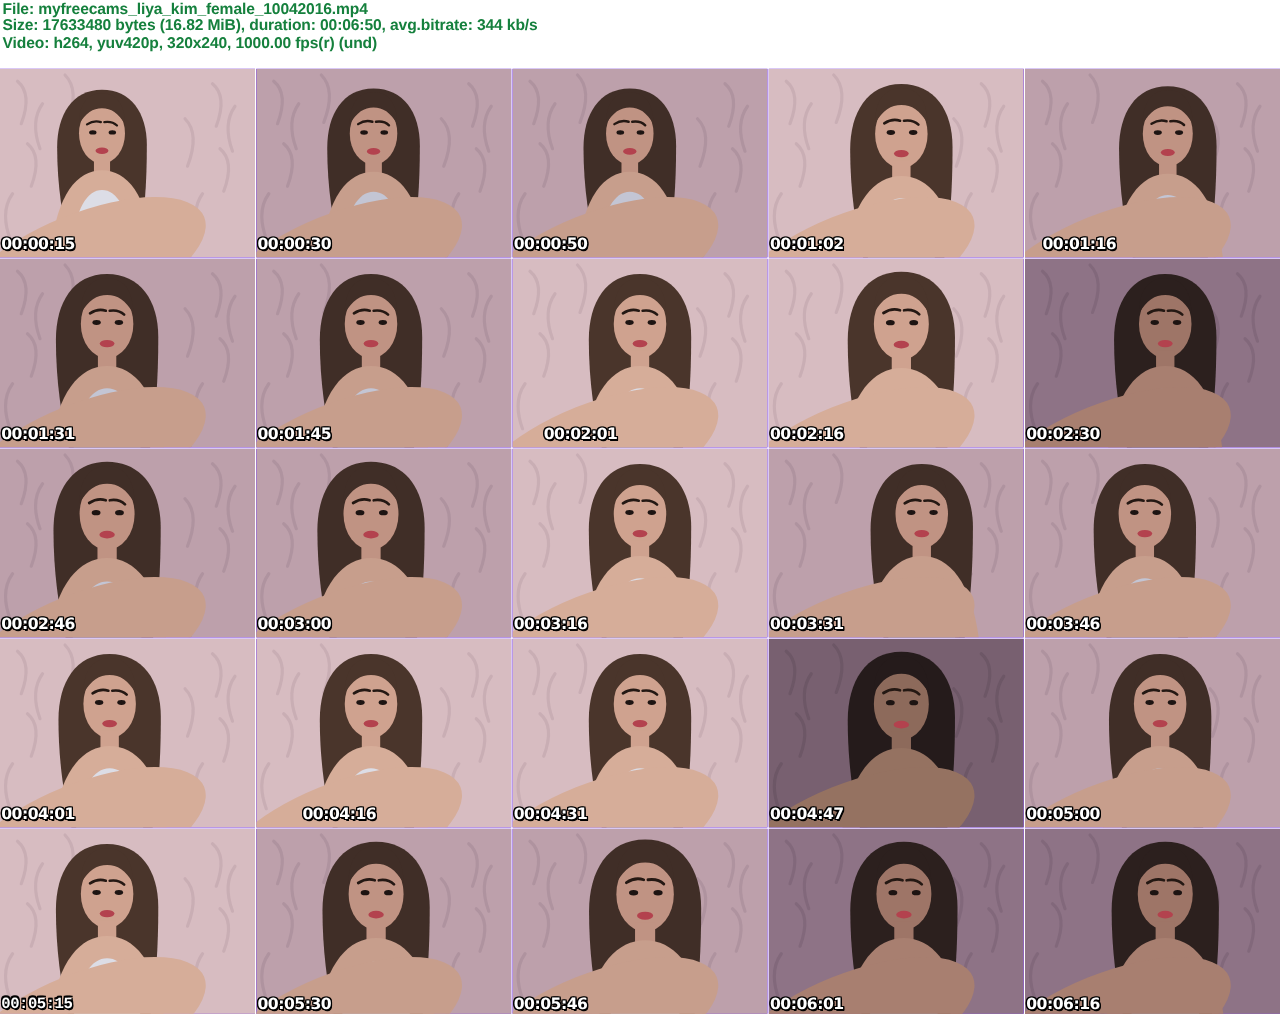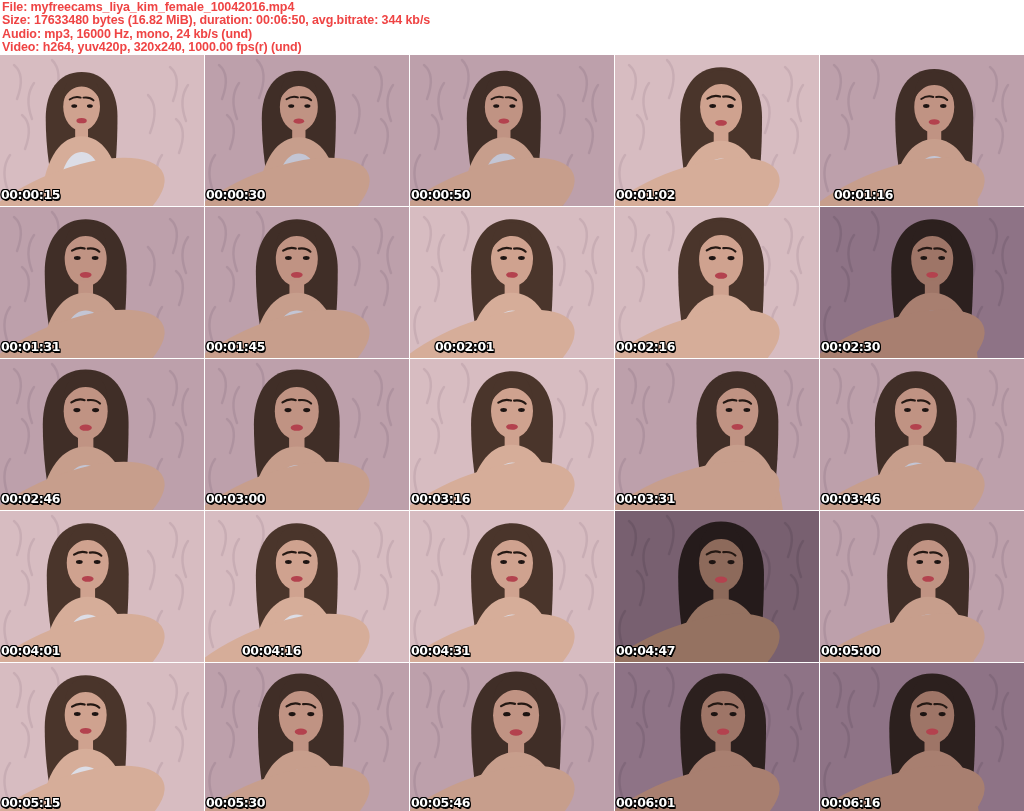--- a/index.html
+++ b/index.html
@@ -26,24 +26,23 @@
     font-size:12.5px;letter-spacing:-0.4px;color:#ffffff;
     text-shadow:
       -1px -1px 0 #000, 1px -1px 0 #000, -1px 1px 0 #000, 1px 1px 0 #000,
       0 -1px 0 #000, 0 1px 0 #000, -1px 0 0 #000, 1px 0 0 #000, 1px 2px 0 #000;
   }
 </style>
 </head>
 <body>
 
 <div class="sheet">
-  <div class="header" style="color: #ef4444; background: rgb(255, 255, 255);">
+  <div class="header" style="color: #15803d; background: rgb(255, 255, 255);">
     <div class="hline">File: myfreecams_liya_kim_female_10042016.mp4</div>
     <div class="hline">Size: 17633480 bytes (16.82 MiB), duration: 00:06:50, avg.bitrate: 344 kb/s</div>
-    <div class="hline">Audio: mp3, 16000 Hz, mono, 24 kb/s (und)</div>
     <div class="hline">Video: h264, yuv420p, 320x240, 1000.00 fps(r) (und)</div>
   </div>
   <div class="grid" id="grid">
       <div class="cell">
     <svg viewBox="0 0 204 151" preserveAspectRatio="none">
       <rect class="p-wall" x="0" y="0" width="204" height="151" fill="#d7bcc1"></rect>
       <g fill="none" stroke-width="2.5" opacity="0.5" stroke-linecap="round">
         <path class="p-stroke" d="M14,10 q12,10 3,34" stroke="#bb9fa8"></path>
         <path class="p-stroke" d="M34,28 q-10,14 -2,36" stroke="#bb9fa8"></path>
         <path class="p-stroke" d="M22,60 q12,10 3,34" stroke="#bb9fa8"></path>
@@ -787,21 +786,21 @@
         </g>
         <ellipse cx="94" cy="51" rx="3.2" ry="1.9" fill="#1d1412"></ellipse>
         <ellipse cx="111" cy="51" rx="3.2" ry="1.9" fill="#1d1412"></ellipse>
         <ellipse cx="102" cy="67" rx="5.6" ry="2.8" fill="#b3424e"></ellipse>
         <rect class="p-skin" x="95" y="72" width="14" height="14" fill="#cfa28f"></rect>
         <path class="p-armfill" d="M58,151 C63,106 80,84 102,84 C124,84 141,106 146,151 Z" fill="#d6ad99"></path>
         <path class="p-top" d="M76,151 C79,117 89,101 102,101 C115,101 125,117 128,151 Z" fill="#dcdde6"></path>
       </g>
       <ellipse class="p-arm" cx="66" cy="158" rx="105" ry="42" transform="rotate(-22 66 158)" fill="#d6ad99"></ellipse>
     </svg>
-    <div class="ts" style="color: rgb(255, 255, 255);">00:05:15</div>
+    <div class="ts" style="color: rgb(255, 255, 255); font-family: Liberation Mono, monospace;">00:05:15</div>
   </div>
       <div class="cell">
     <svg viewBox="0 0 204 151" preserveAspectRatio="none">
       <rect class="p-wall" x="0" y="0" width="204" height="151" fill="#bda0ab"></rect>
       <g fill="none" stroke-width="2.5" opacity="0.5" stroke-linecap="round">
         <path class="p-stroke" d="M14,10 q12,10 3,34" stroke="#a18694"></path>
         <path class="p-stroke" d="M34,28 q-10,14 -2,36" stroke="#a18694"></path>
         <path class="p-stroke" d="M22,60 q12,10 3,34" stroke="#a18694"></path>
         <path class="p-stroke" d="M10,100 q-10,14 -2,36" stroke="#a18694"></path>
         <path class="p-stroke" d="M52,5 q12,12 2,38" stroke="#a18694"></path>

